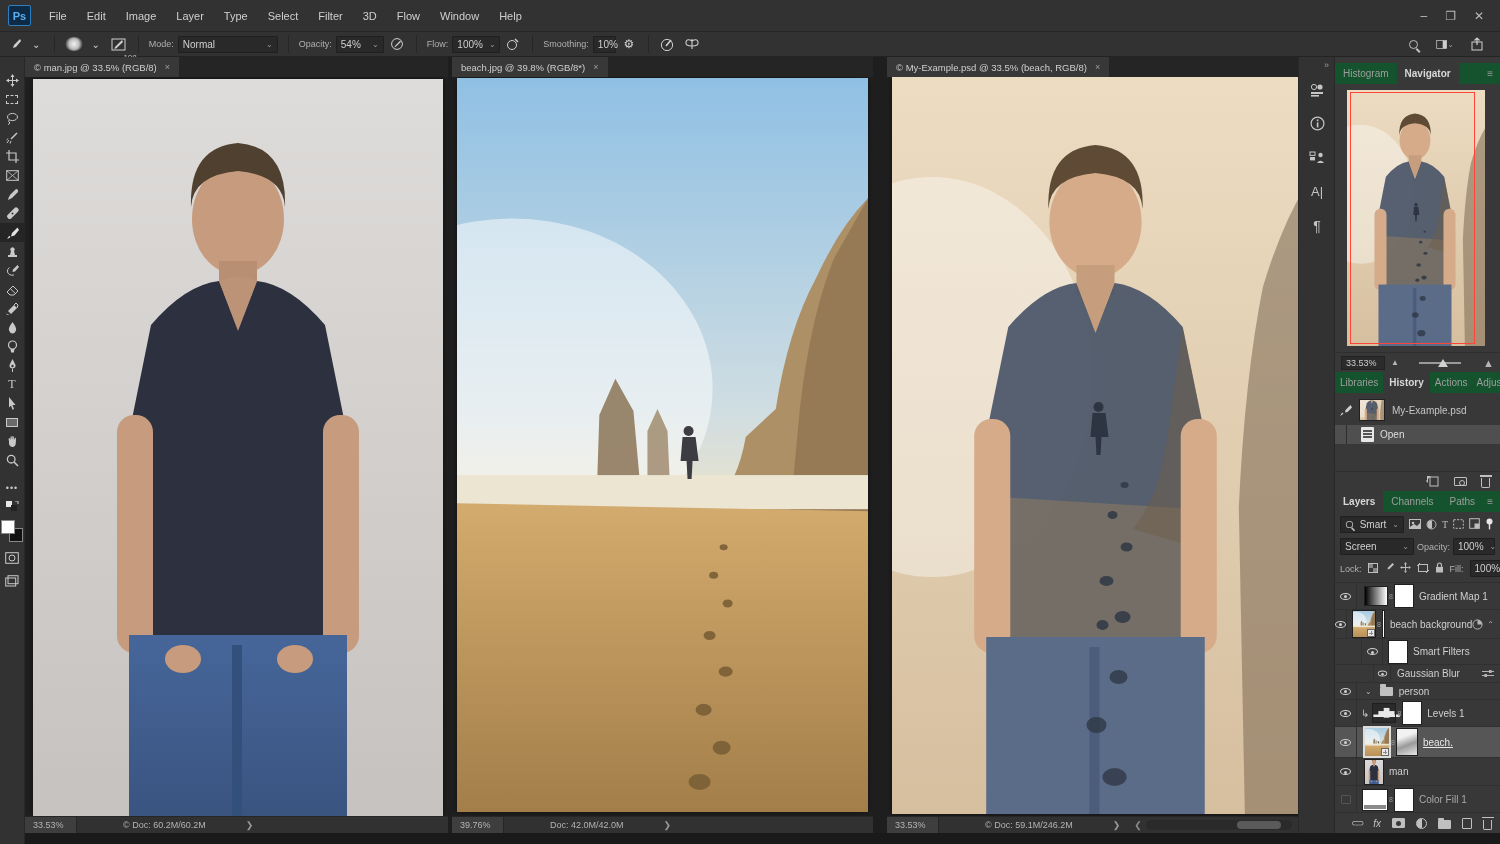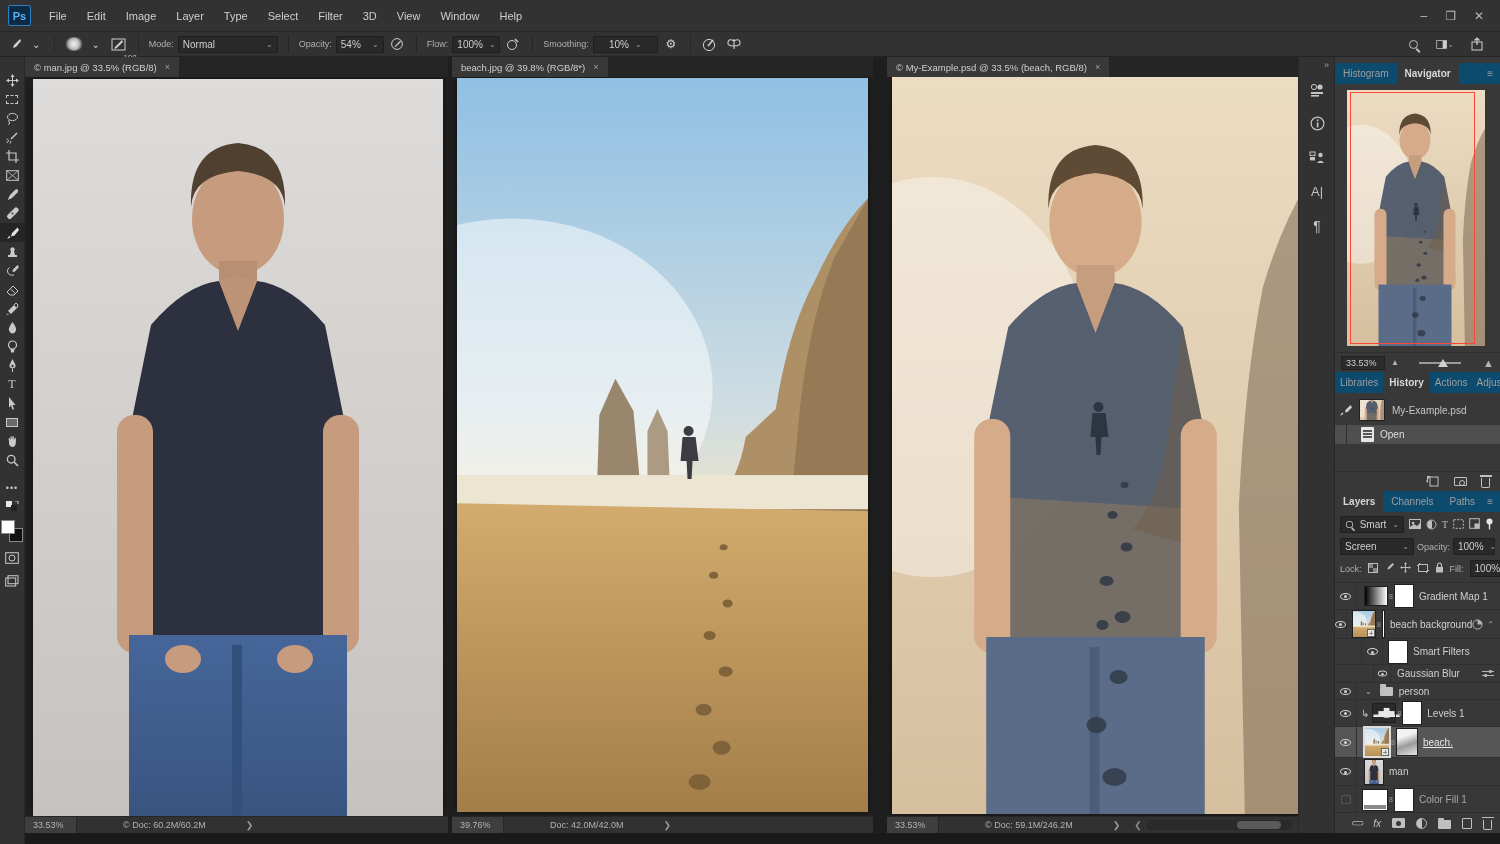--- a/index.html
+++ b/index.html
@@ -48,21 +48,21 @@
   .hscroll { position:relative; flex:1; height:10px; margin:0 4px; }
   .hscroll .track { position:absolute; inset:0; background:#2a2a2a; border-radius:5px; }
   .hscroll .thumb { position:absolute; top:1px; height:8px; background:#5a5a5a; border-radius:4px; }
   .vscroll { position:absolute; right:1px; top:24px; width:6px; height:290px; background:#2a2a2a; border-radius:3px; }
   .vscroll .thumb { position:absolute; top:0; left:0; width:6px; height:150px; background:#555; border-radius:3px; }
 
   
   .collapse-strip { position:absolute; right:166px; top:57px; width:36px; bottom:0; background:#323232; border-left:1px solid #282828; }
   .cicon { width:36px; height:34px; display:flex; align-items:center; justify-content:center; color:#c5c5c5; font-size:14px; border-bottom:1px solid #2c2c2c00; }
   .panelcol { position:absolute; right:0; top:57px; width:166px; bottom:0; background:#383838; border-left:1px solid #282828; font-size:10px; }
-  .ptabs { height:21px; background:#0c4a6e; display:flex; align-items:stretch; }
+  .ptabs { height:21px; background:#14532d; display:flex; align-items:stretch; }
   .ptab { padding:0 8px; display:flex; align-items:center; color:#9d9d9d; font-size:10px; }
   .ptab.active { background:#383838; color:#d8d8d8; font-weight:bold; }
   .ptab-menu { margin-left:auto; align-self:center; margin-right:6px; color:#9a9a9a; font-size:10px; letter-spacing:1px; }
 
   .nav-body { position:relative; height:268px; background:#383838; }
   .nav-thumb { position:absolute; left:12px; top:6px; width:138px; height:256px; background:#2a2a2a; }
   .nav-thumb svg { position:absolute; inset:0; }
   .nav-view { position:absolute; left:3px; top:2px; right:10px; bottom:2px; border:1px solid #ff4438; }
   .nav-zoomrow { height:20px; display:flex; align-items:center; gap:6px; padding:0 6px; border-top:1px solid #2f2f2f; }
   .nav-zoomval { background:#2b2b2b; border:1px solid #222; padding:1px 4px; font-size:9px; color:#ccc; min-width:44px; }
@@ -232,21 +232,21 @@
   <div class="menubar">
     <div class="ps-logo">Ps</div>
     <div class="menu-item">File</div>
     <div class="menu-item">Edit</div>
     <div class="menu-item">Image</div>
     <div class="menu-item">Layer</div>
     <div class="menu-item">Type</div>
     <div class="menu-item">Select</div>
     <div class="menu-item">Filter</div>
     <div class="menu-item">3D</div>
-    <div class="menu-item">View</div>
+    <div class="menu-item">Flow</div>
     <div class="menu-item">Window</div>
     <div class="menu-item">Help</div>
     <div class="winctl">
       <span>–</span>
       <span>❐</span>
       <span>✕</span>
     </div>
   </div>
 
   <div class="optionsbar">
@@ -302,21 +302,21 @@
       <span class="ticon">
         <svg width="14" height="14" viewBox="0 0 14 14">
             <circle cx="6" cy="8" r="4.5" fill="none" stroke="#cfcfcf"></circle>
             <path d="M9 2 L12 5" stroke="#cfcfcf" stroke-width="1.4"></path>
           </svg>
       </span>
     </div>
     <div class="opt-sep"></div>
     <div class="opt-group">
       <span class="lbl">Smoothing:</span>
-      <span class="dd" style="width:65px; justify-content:center;">
+      <span class="dd" style="width:23px; justify-content:flex-start;">
         <span>10%</span>
           <span class="car">⌄</span>
       </span>
       <span class="ticon" style="font-size:12px;color:#cfcfcf;">⚙</span>
     </div>
     <div class="opt-sep"></div>
     <span class="ticon">
       <svg width="15" height="15" viewBox="0 0 15 15">
           <circle cx="7" cy="8" r="5.6" fill="none" stroke="#cfcfcf"></circle>
           <path d="M11 3 L6 9" stroke="#cfcfcf" stroke-width="1.6"></path>

